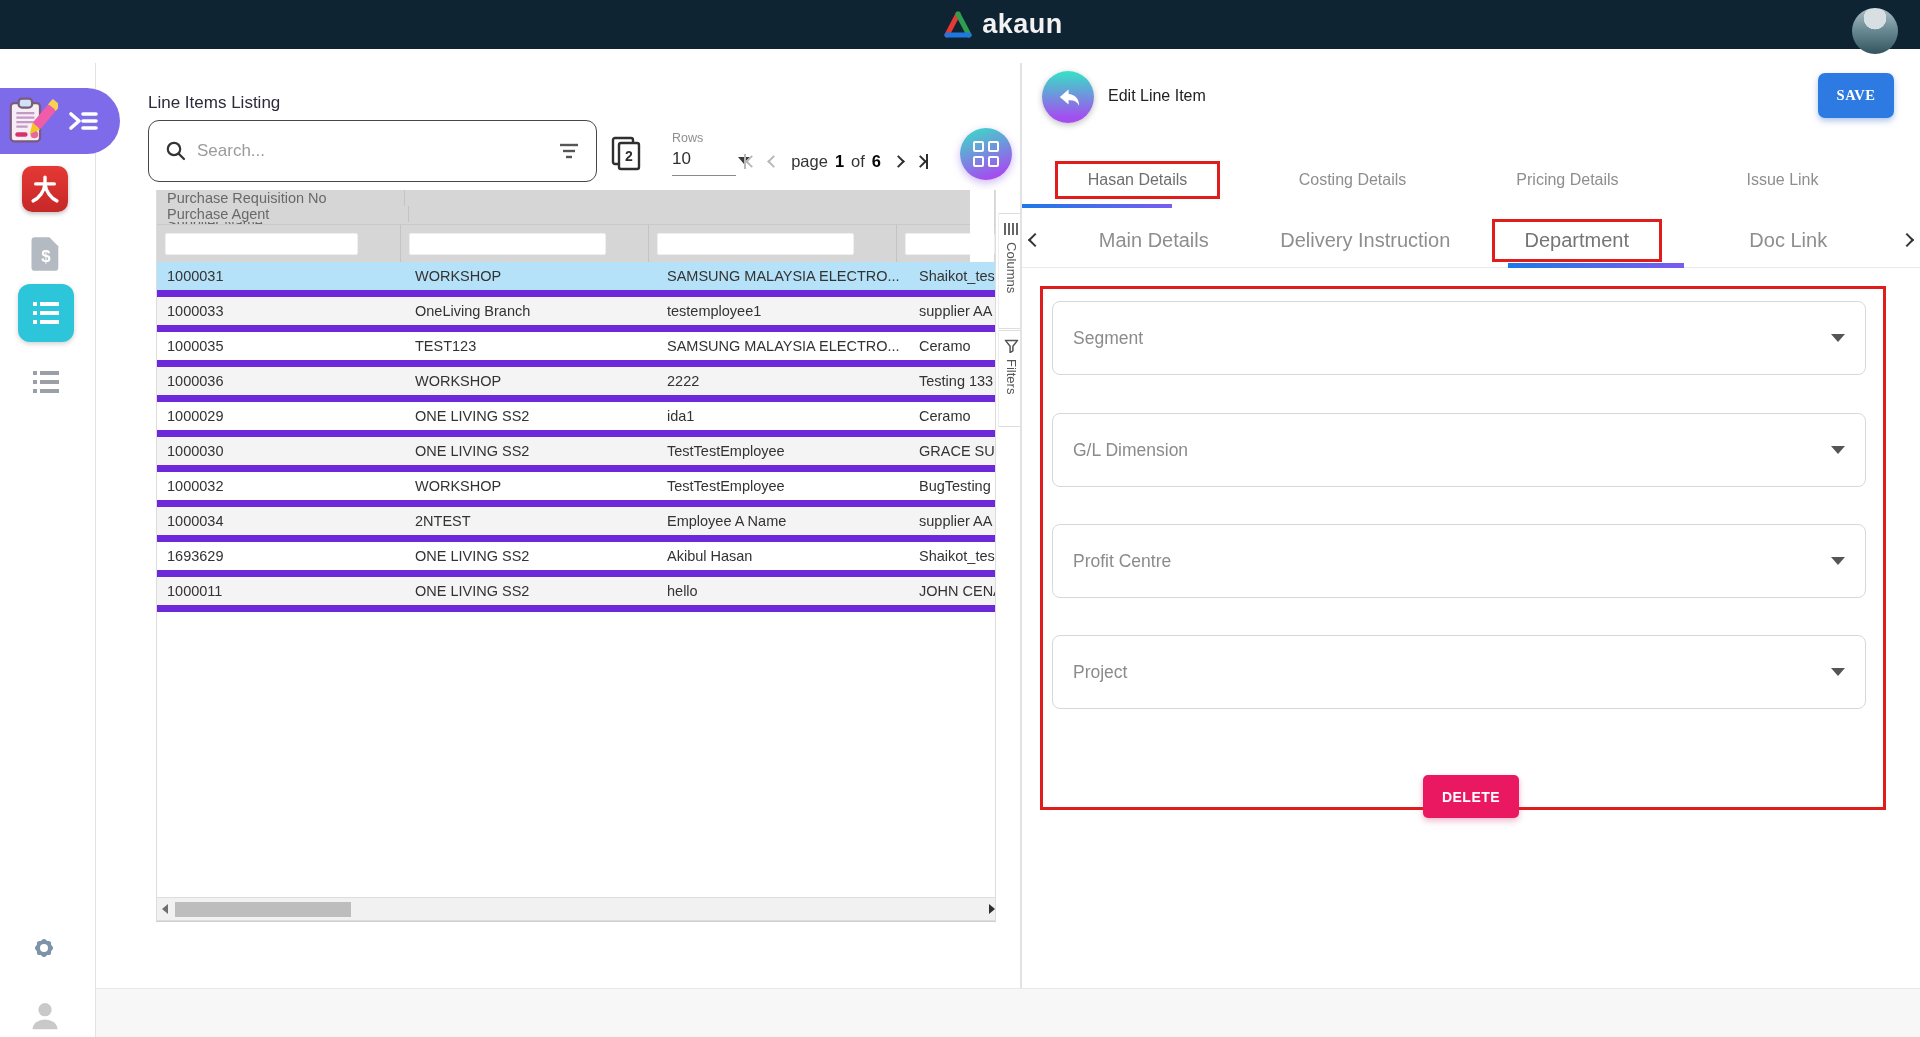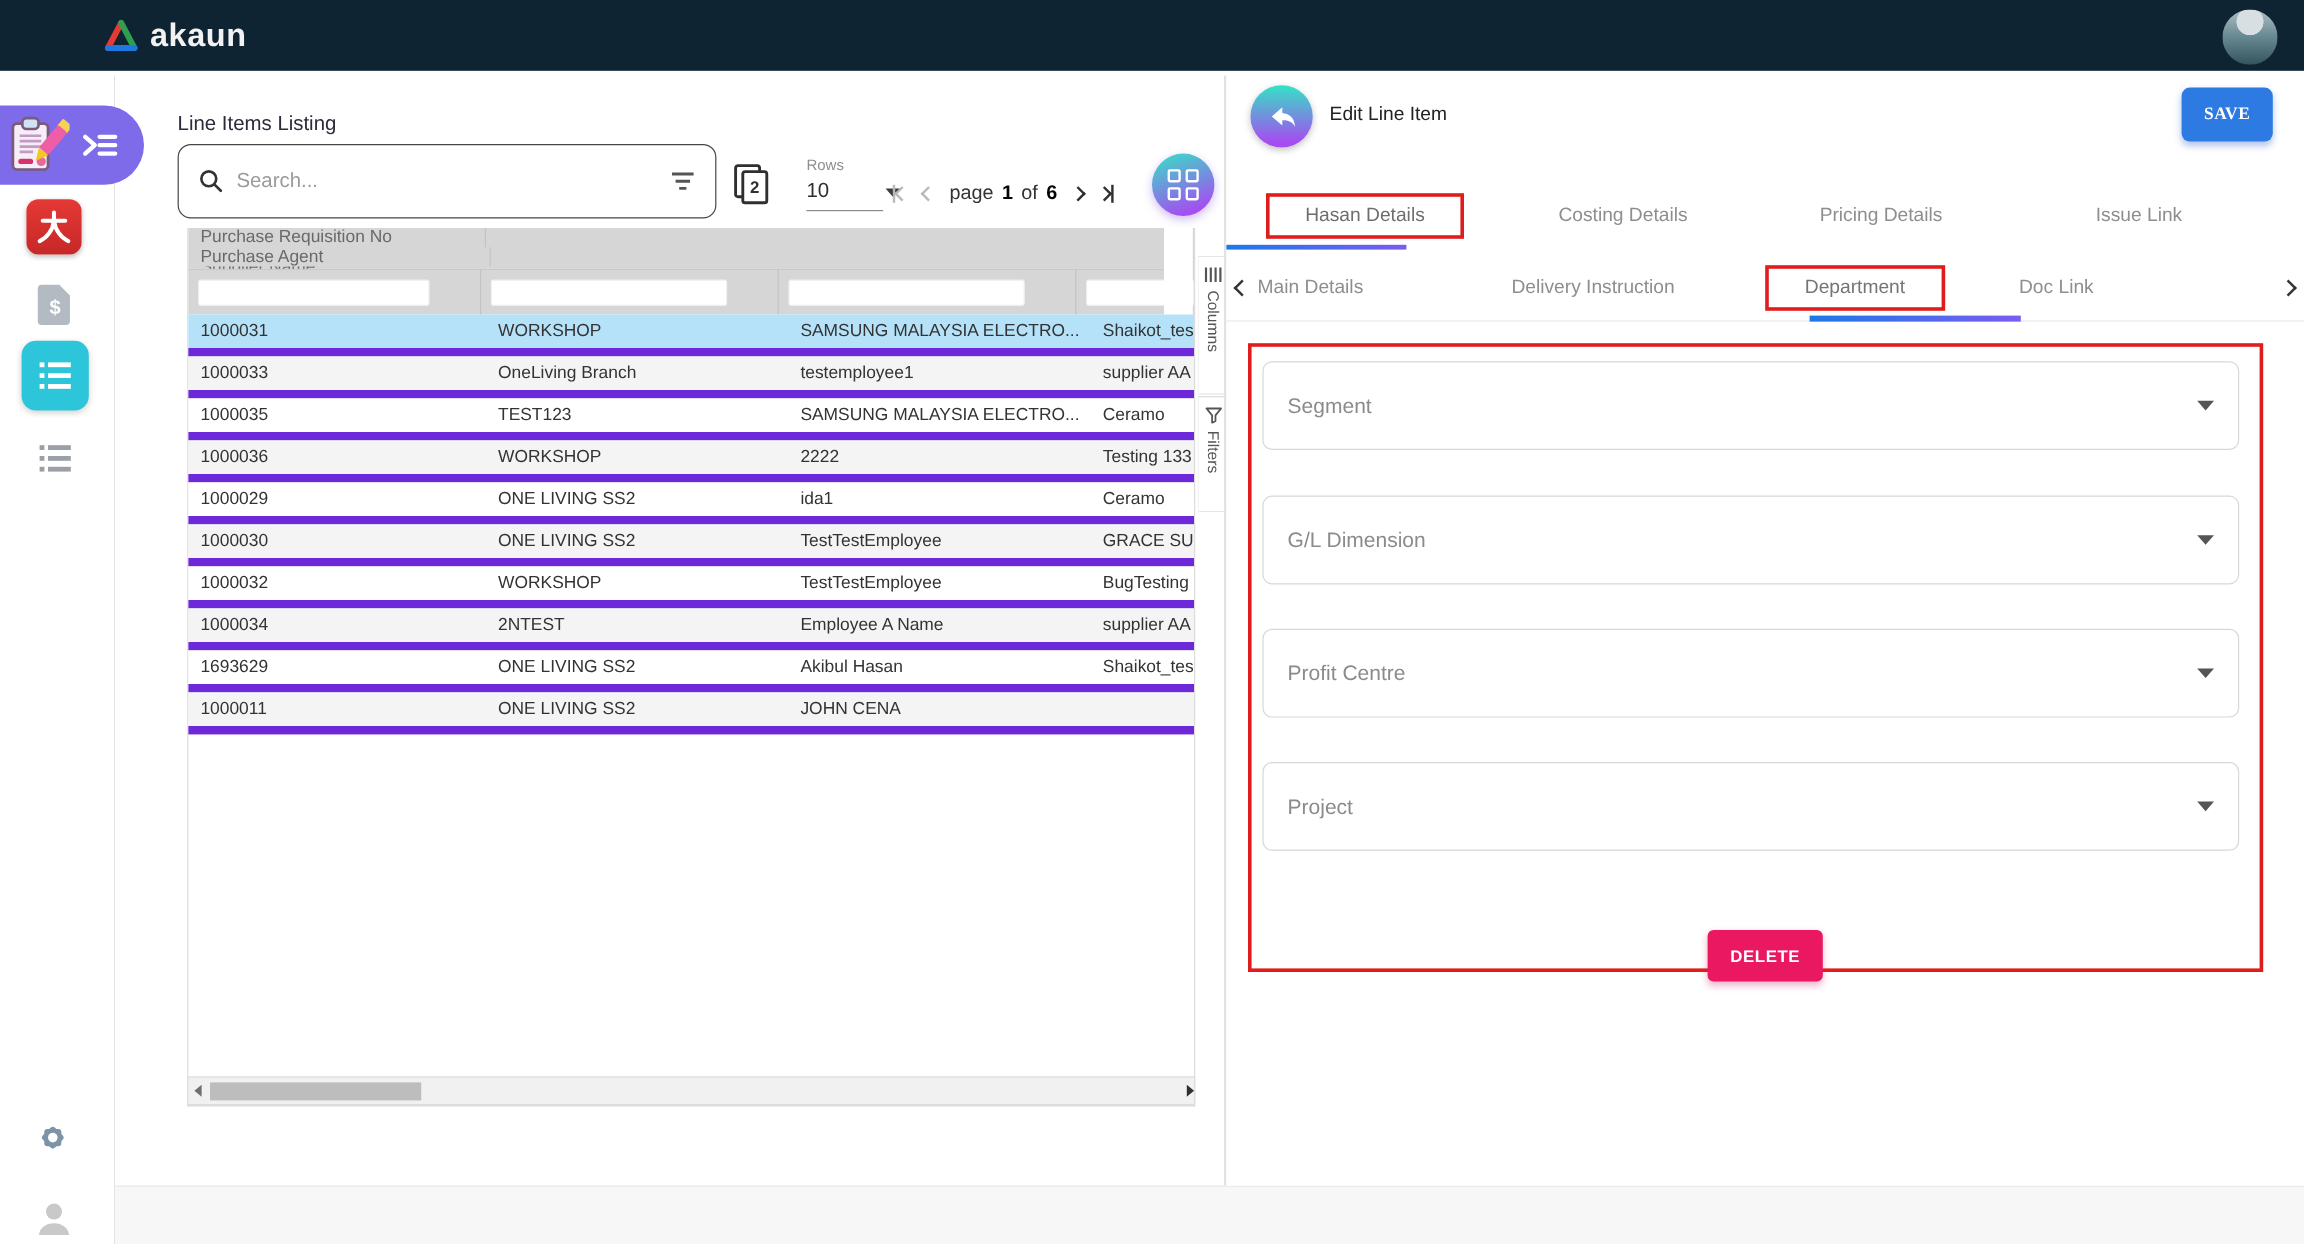--- a/index.html
+++ b/index.html
@@ -1,21 +1,21 @@
 <!DOCTYPE html>
 <html style="--topbar: #0f2433; --purple: #7e6bea; --cyan: #2cc5da; --blue: #2e7ae3; --pink: #ea1860; --annot: #e01d1d; --rowsel: #b5e2f9; --grad1: #35e2c6; --grad2: #a44ef0;"><head>
 <meta charset="utf-8">
 <style>
   * { margin:0; padding:0; box-sizing:border-box; }
   html,body { width:1920px; height:1037px; }
   body { font-family:"Liberation Sans", sans-serif; background:#fff; overflow:hidden; }
   .stage { position:relative; width:1920px; height:1037px; background:#fff; }
 
   
-  .topbar { position:absolute; left:0; top:0; width:1920px; height:59px; background:var(--topbar,#0f2433); display:flex; align-items:center; }
+  .topbar { position:absolute; left:0; top:0; width:1920px; height:49px; background:var(--topbar,#0f2433); display:flex; align-items:center;justify-content:center; }
   .brand { display:flex; align-items:center; gap:9px; margin-left:86px; }
   .brand-text { color:#f2f2f2; font-size:27px; font-weight:700; letter-spacing:.5px; }
   .avatar { position:absolute; right:22px; top:8px; width:46px; height:46px; border-radius:50%;
             background: radial-gradient(circle at 50% 22%, #d8dfe2 0 26%, rgba(0,0,0,0) 27%),
                         linear-gradient(180deg,#aebfc4 0%, #6d8d96 45%, #33535e 100%); }
 
   
   .rail { position:absolute; left:0; top:63px; width:96px; height:974px; background:#fff; border-right:1px solid #e3e3e3; }
   .pill { position:absolute; left:0; top:25px; width:120px; height:66px; background:var(--purple,#7e6bea); border-radius:0 40px 40px 0; display:flex; align-items:center; z-index:3; }
   .rail-ic { position:absolute; display:flex; align-items:center; justify-content:center; cursor:pointer; }
@@ -92,21 +92,21 @@
   .save-btn { position:absolute; left:796px; top:10px; width:76px; height:45px; background:var(--blue,#2e7ae3); color:#fff;
               font-size:14.5px; font-weight:700; letter-spacing:.5px; border:none; border-radius:7px; cursor:pointer;
               box-shadow:0 3px 6px rgba(30,90,200,.35); font-family:Liberation Serif, serif; }
   .tabs-row { position:absolute; left:8px; top:92px; width:882px; height:50px; display:flex; }
   .tabs-row .tab { width:215px; display:flex; align-items:center; justify-content:center; font-size:16px; color:#8e8e8e; cursor:pointer; }
   .tabs-row .tab.active { color:#6e6e6e; }
   .tab-indicator { position:absolute; left:0; top:141px; width:150px; height:4px; background:linear-gradient(90deg,#1c79e8,#7a5cf0); }
   .subtabs-row { position:absolute; left:0; top:150px; width:898px; height:55px; display:flex; align-items:center; border-bottom:1px solid #e9e9e9; }
   .sub-chev { width:26px; display:flex; justify-content:center; color:#333; cursor:pointer; }
   .sub-chev .chev { width:10px; height:10px; border-width:2.4px; }
-  .subtab { flex:1; display:flex; align-items:center; justify-content:flex-start; font-size:16px; color:#8e8e8e; cursor:pointer; }
+  .subtab { flex:1; display:flex; align-items:center; justify-content:center; font-size:20px; color:#8e8e8e; cursor:pointer; }
   .subtab.active { color:#757575; }
   .subtab-indicator { position:absolute; left:486px; top:200px; width:176px; height:5px; background:linear-gradient(90deg,#1c79e8,#7a5cf0); }
   .annot { border:3px solid var(--annot,#e01d1d); padding:7px 30px; }
   .annot-box { position:absolute; left:18px; top:223px; width:846px; height:524px; border:3px solid var(--annot,#e01d1d); }
   .field { position:absolute; left:30px; width:814px; height:74px; border:1px solid #d8d8d8; border-radius:8px; background:#fff;
            display:flex; align-items:center; padding:0 20px; cursor:pointer; }
   .field-label { font-size:17.5px; color:#8b8b8b; }
   .field-caret { margin-left:auto; width:0; height:0; border-left:7px solid transparent; border-right:7px solid transparent; border-top:8px solid #555; }
   .f1 { top:238px; } .f2 { top:350px; } .f3 { top:461px; } .f4 { top:572px;gap:48px; }
   .delete-btn { position:absolute; left:50%; transform:translateX(-50%); top:712px; width:96px; height:43px;
@@ -339,20 +339,21 @@
   </div>
           <div class="trow">
     <div class="td c1">1693629</div>
     <div class="td c2">ONE LIVING SS2</div>
     <div class="td c3">Akibul Hasan</div>
     <div class="td c4">Shaikot_tes</div>
   </div>
           <div class="trow alt">
     <div class="td c1">1000011</div>
     <div class="td c2">ONE LIVING SS2</div>
+    <div class="td c3">hello</div>
     <div class="td c4">JOHN CENA</div>
   </div>
         </div>
       <div class="hscroll" style="position:absolute; left:-1px; bottom:0; top:auto;">
         <span class="hs-arrow">
             <span class="hs-tri-l"></span>
           </span>
         <div class="hs-thumb"></div>
         <span class="hs-arrow" style="margin-left:auto">
             <span class="hs-tri-r"></span>

